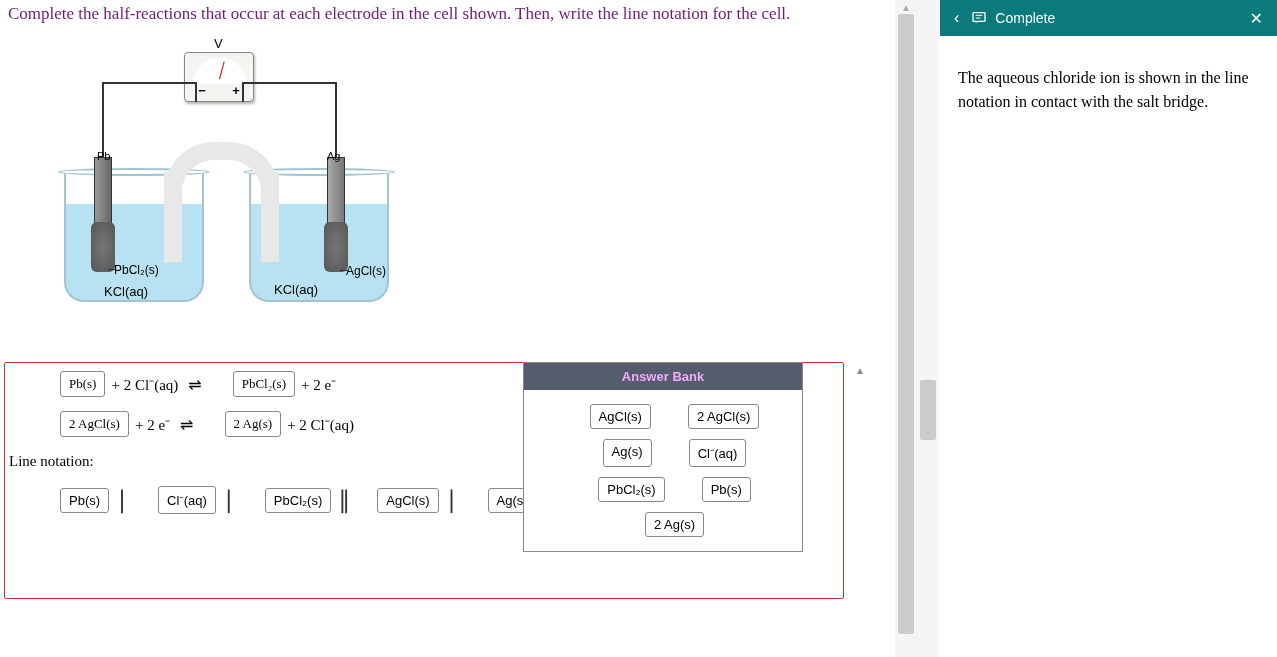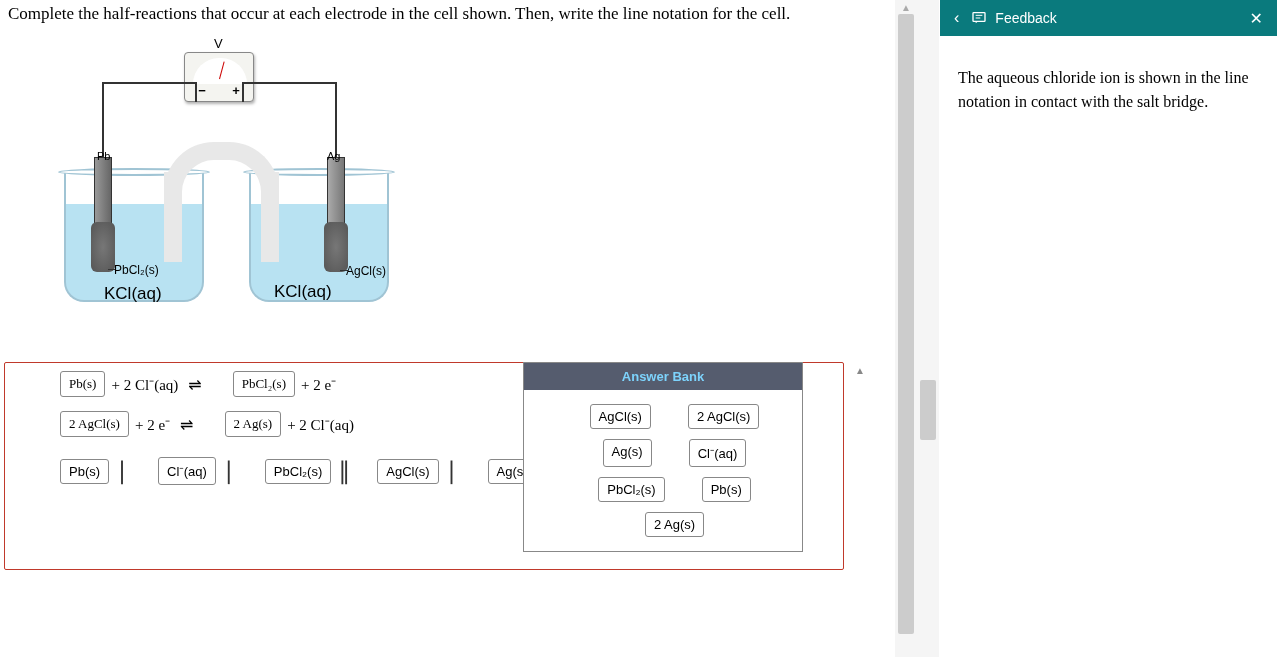--- a/index.html
+++ b/index.html
@@ -1,19 +1,19 @@
 <!DOCTYPE html>
 <html><head>
 <meta charset="utf-8">
 <style>
   * { box-sizing: border-box; margin: 0; padding: 0; }
   html, body { width: 1277px; height: 657px; font-family: Arial, sans-serif; overflow: hidden; }
   .container { display: flex; width: 100%; height: 100%; }
   .main-panel { flex: 1; position: relative; padding: 0; }
-  .question-text { font-size: 17px; color: #000000; padding: 4px 8px 8px 4px; font-family: 'Times New Roman', serif; }
+  .question-text { font-size: 17px; color: #701a75; padding: 4px 8px 8px 4px; font-family: 'Times New Roman', serif; }
   .scroll-outer { position: absolute; right: 0; top: 0; bottom: 0; width: 45px; display: flex; }
   .scroll-col { width: 22px; background: #f5f5f5; position: relative; display: flex; flex-direction: column; align-items: center; }
   .scroll-arrow { font-size: 10px; color: #aaa; padding: 2px 0; cursor: pointer; }
   .scroll-thumb-outer { position: absolute; top: 14px; width: 16px; background: #ccc; border-radius: 2px; }
   .scroll-thumb-inner { position: absolute; top: 380px; width: 16px; height: 60px; background: #ccc; border-radius: 2px; }
   .content-area { padding: 0 0 0 4px; width: 900px; }
   
   
   .diagram { position: relative; width: 400px; height: 290px; margin: 10px 0 0 60px; }
   .voltmeter-box { position: absolute; left: 120px; top: 10px; width: 70px; height: 55px; }
@@ -43,41 +43,41 @@
   .el-ag { left: 262px; top: 108px; }
   
   .salt-bridge { position: absolute; left: 100px; top: 100px; width: 115px; height: 110px; }
   .sb-arc { position:absolute; left:0; top:0; width:100%; height:50px; border:18px solid #e8e8e8; border-bottom:none; border-radius:60px 60px 0 0; }
   .sb-leg-l { position:absolute; left:0; top:30px; width:18px; height:90px; background:#e8e8e8; }
   .sb-leg-r { position:absolute; right:0; top:30px; width:18px; height:90px; background:#e8e8e8; }
   .coating { position: absolute; font-size: 12px; }
   .coat-pb { left: 50px; top: 221px; }
   .coat-ag { left: 282px; top: 222px; }
   .coat-dash { position:absolute; width:8px; height:1px; background:#333; }
-  .sol-label { position: absolute; font-size: 17px; }
+  .sol-label { position: absolute; font-size: 13px; }
   .sol-l { left: 40px; top: 242px; }
   .sol-r { left: 210px; top: 240px; }
   .coating-blob { position:absolute; width:24px; height:50px; background: radial-gradient(#777,#555); border-radius:6px; }
   .blob-l { left:27px; top:180px; }
   .blob-r { left:260px; top:180px; }
 
   
   .answer-zone { border: 1px solid #c0392b; border-radius: 2px; margin-top: 30px; padding: 4px 2px 80px 2px; position: relative; width: 840px; }
   .section-label { font-size: 15px; padding: 6px 2px; font-family: 'Times New Roman', serif; }
   .eq-row { display: flex; align-items: center; gap: 4px; padding: 4px 20px 10px 30px; font-family: 'Times New Roman', serif; font-size: 14px; }
   .tile { border: 1px solid #888; border-radius: 3px; padding: 4px 8px; background: #fff; font-size: 13px; cursor: grab; white-space: nowrap; margin-left: 23px; }
   .eq-text { padding: 0 2px; font-size: 15px; }
   .arrow-eq { font-size: 16px; padding: 0 4px; }
   
   .line-notation-row { display: flex; align-items: center; gap: 6px; padding: 10px 20px 4px 30px; }
   .sep-single { font-size: 24px; padding: 0 1px; color: #333; }
   .sep-double { font-size: 24px; padding: 0 1px; color: #333; letter-spacing: -3px; }
   
   .answer-bank { position: absolute; right: 40px; top: -1px; width: 280px; border: 1px solid #888; background: #fff; }
-  .bank-header { background: #555c6e; color: #7dd3fc; font-size: 13px; font-weight: bold; text-align: center; padding: 6px 0; }
+  .bank-header { background: #555c6e; color: #f0abfc; font-size: 13px; font-weight: bold; text-align: center; padding: 6px 0; }
   .bank-body { padding: 14px 10px; display: flex; flex-wrap: wrap; gap: 10px 14px; justify-content: center; }
   
   .inner-scroll-arrow { position:absolute; right:-22px; font-size:10px; color:#888; cursor:pointer; }
 
   
   .feedback-panel { width: 337px; background: #fff; position: relative; }
   .feedback-header { background: #0a7a7d; color: #fff; height: 36px; display: flex; align-items: center; padding: 0 10px; gap: 8px; }
   .fb-back { color: #fff; font-size: 16px; cursor: pointer; padding: 0 4px; }
   .fb-icon { width: 16px; height: 16px; }
   .fb-title { font-size: 14px; flex: 1; }
@@ -150,20 +150,21 @@
         </div>
 
         <div class="eq-row">
           <span class="tile">2 AgCl(s)</span>
           <span class="eq-text">+ 2 e⁻</span>
           <span class="arrow-eq">⇌</span>
           <span class="tile">2 Ag(s)</span>
           <span class="eq-text">+ 2 Cl⁻(aq)</span>
         </div>
 
+        <div class="section-label">Line notation:</div>
         <div class="line-notation-row">
           <span class="tile">Pb(s)</span>
           <span class="sep-single">∣</span>
           <span class="tile">Cl⁻(aq)</span>
           <span class="sep-single">∣</span>
           <span class="tile">PbCl₂(s)</span>
           <span class="sep-double">∥</span>
           <span class="tile">AgCl(s)</span>
           <span class="sep-single">∣</span>
           <span class="tile">Ag(s)</span>
@@ -199,18 +200,18 @@
 
   <div class="feedback-panel">
     <div class="feedback-header">
       <span class="fb-back">‹</span>
       <svg class="fb-icon" viewBox="0 0 24 24">
         <rect x="3" y="4" width="18" height="13" rx="1" fill="none" stroke="#fff" stroke-width="2"></rect>
         <path d="M7 20 L11 17 L7 17 Z" fill="#fff"></path>
         <line x1="7" y1="8" x2="17" y2="8" stroke="#fff" stroke-width="1.5"></line>
         <line x1="7" y1="12" x2="14" y2="12" stroke="#fff" stroke-width="1.5"></line>
       </svg>
-      <span class="fb-title">Feedback</span>
+      <span class="fb-title">Complete</span>
       <span class="fb-close">✕</span>
     </div>
     <div class="feedback-body">The aqueous chloride ion is shown in the line notation in contact with the salt bridge.</div>
   </div>
 </div>
 
 </body></html>

